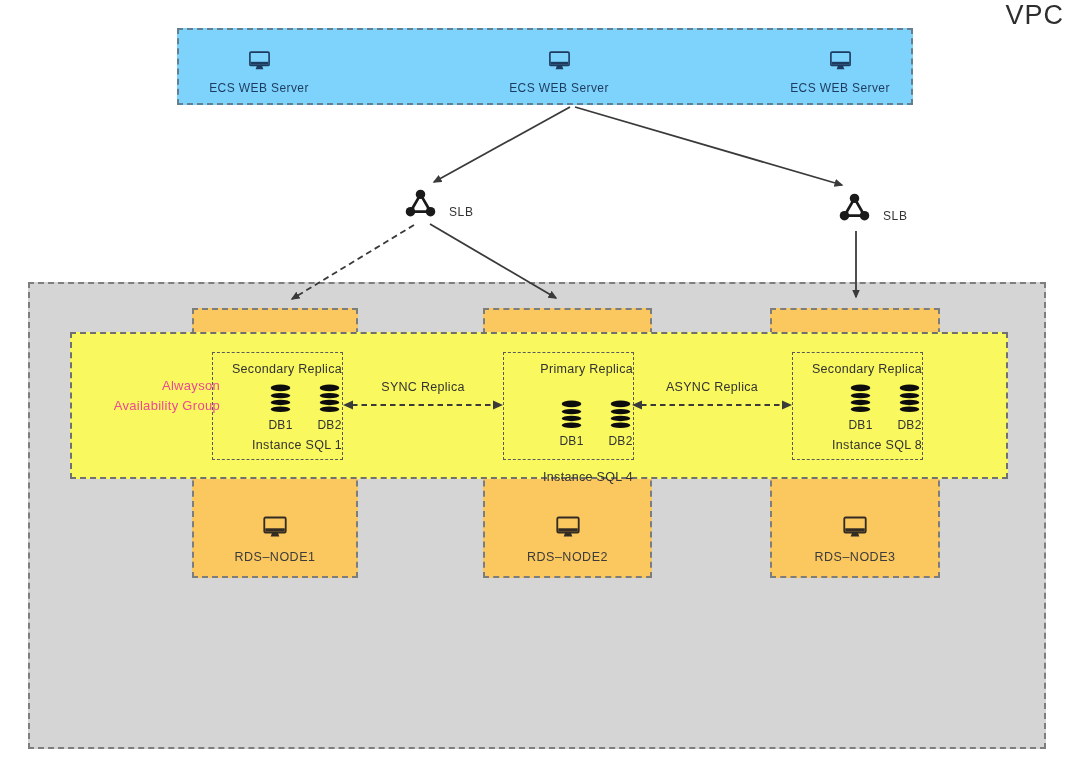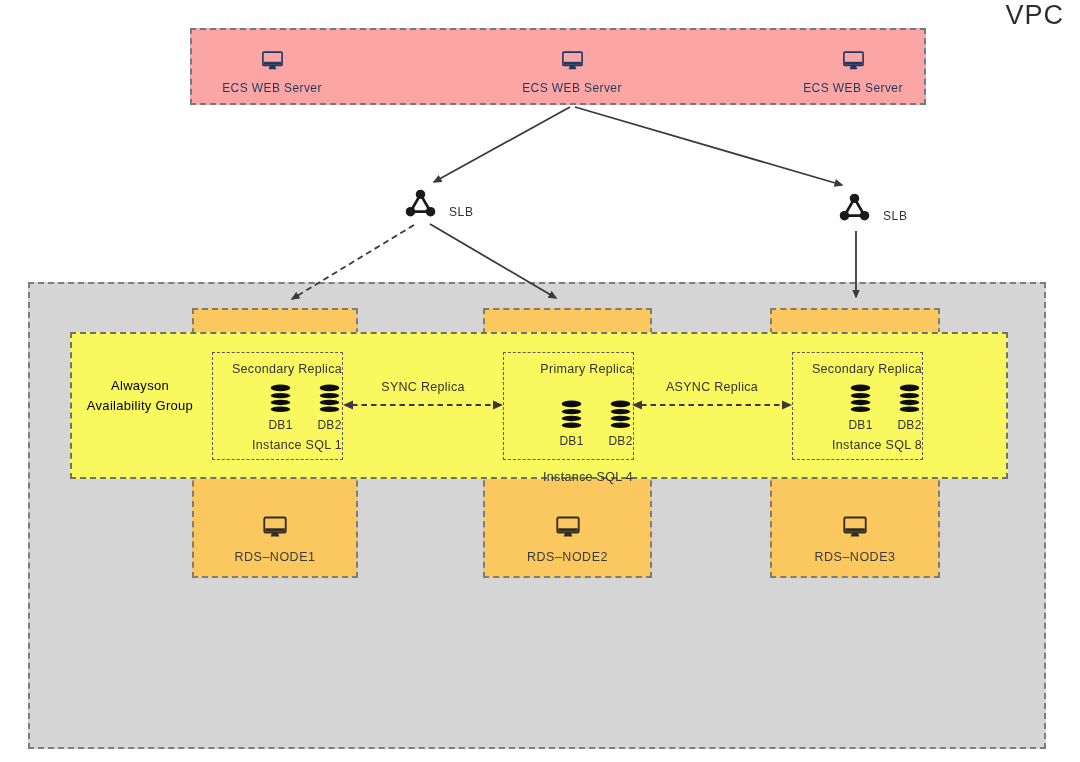--- a/index.html
+++ b/index.html
@@ -6,39 +6,39 @@
   .stage{
     position:relative;width:1080px;height:762px;background:#ffffff;overflow:hidden;
     font-family:"Liberation Sans","DejaVu Sans",sans-serif;color:#333;border-radius:15px;
   }
   .abs{position:absolute;}
 
   
   .vpc-label{right:16px;top:0px;font-size:27px;color:#2e2e2e;letter-spacing:1px;font-weight:500;}
 
   
-  .blue-box{left:190px;top:28px;width:736px;height:77px;background:#fca5a5;border:2px dashed #64808e;box-sizing:border-box;}
+  .blue-box{left:177px;top:28px;width:736px;height:77px;background:#7dd3fc;border:2px dashed #64808e;box-sizing:border-box;}
   .ecs-unit{position:absolute;top:20px;width:140px;display:flex;flex-direction:column;align-items:center;gap:7px;color:#1d3a5f;}
   .ecs-unit .lbl{font-size:12px;letter-spacing:.4px;color:#1d3a5f;white-space:nowrap;}
 
   
   .slb-group{display:flex;align-items:flex-end;gap:12px;color:#1a1a1a;}
   .slb-group .lbl{font-size:12px;letter-spacing:.6px;color:#333;}
 
   
   .gray-box{left:28px;top:282px;width:1018px;height:467px;background:#d5d5d5;border:2px dashed #7e7e7e;box-sizing:border-box;}
 
   
   .rds-col{top:308px;height:270px;background:#fbc75f;border:2px dashed #7d7d7d;box-sizing:border-box;
            display:flex;flex-direction:column;justify-content:flex-end;align-items:center;padding-bottom:12px;gap:8px;color:#332c22;}
   .rds-col .lbl{font-size:12.5px;letter-spacing:.5px;color:#3b3b3b;white-space:nowrap;}
 
   
   .yellow-box{left:70px;top:332px;width:938px;height:147px;background:#f9f85e;border:2px dashed #707070;box-sizing:border-box;}
-  .ag-label{left:60px;top:376px;width:160px;text-align:center;font-size:13px;line-height:20px;color:#000000;white-space:pre-line;letter-spacing:.3px;}
+  .ag-label{left:60px;top:376px;width:160px;text-align:right;font-size:13px;line-height:20px;color:#ec4899;white-space:pre-line;letter-spacing:.3px;}
 
   
   .replica-box{top:352px;width:131px;height:108px;border:1.5px dashed #5a5a5a;box-sizing:border-box;
                display:flex;flex-direction:column;align-items:flex-end;padding-top:9px;}
   .replica-box .title{font-size:12.5px;color:#333;letter-spacing:.3px;white-space:nowrap;}
   .db-row{display:flex;gap:24px;margin-top:8px;}
   .db-unit{display:flex;flex-direction:column;align-items:center;gap:5px;color:#0d0d0d;}
   .db-unit .lbl{font-size:12px;color:#333;letter-spacing:.3px;}
   .replica-box .instance{margin-top:6px;font-size:12.5px;color:#333;letter-spacing:.3px;white-space:nowrap;}
 

